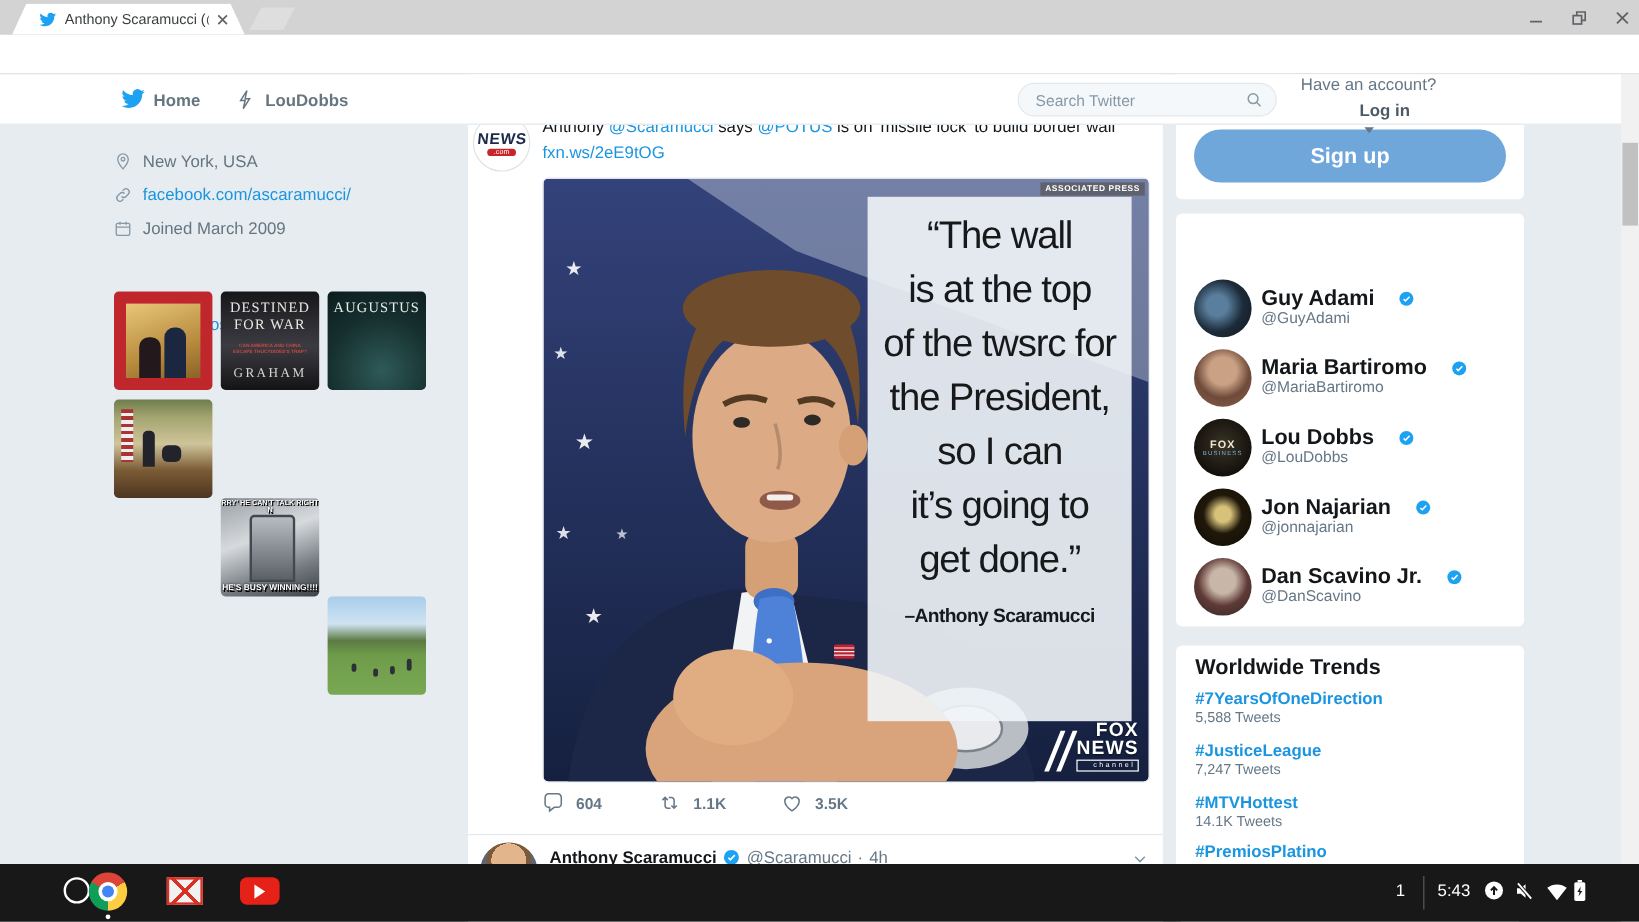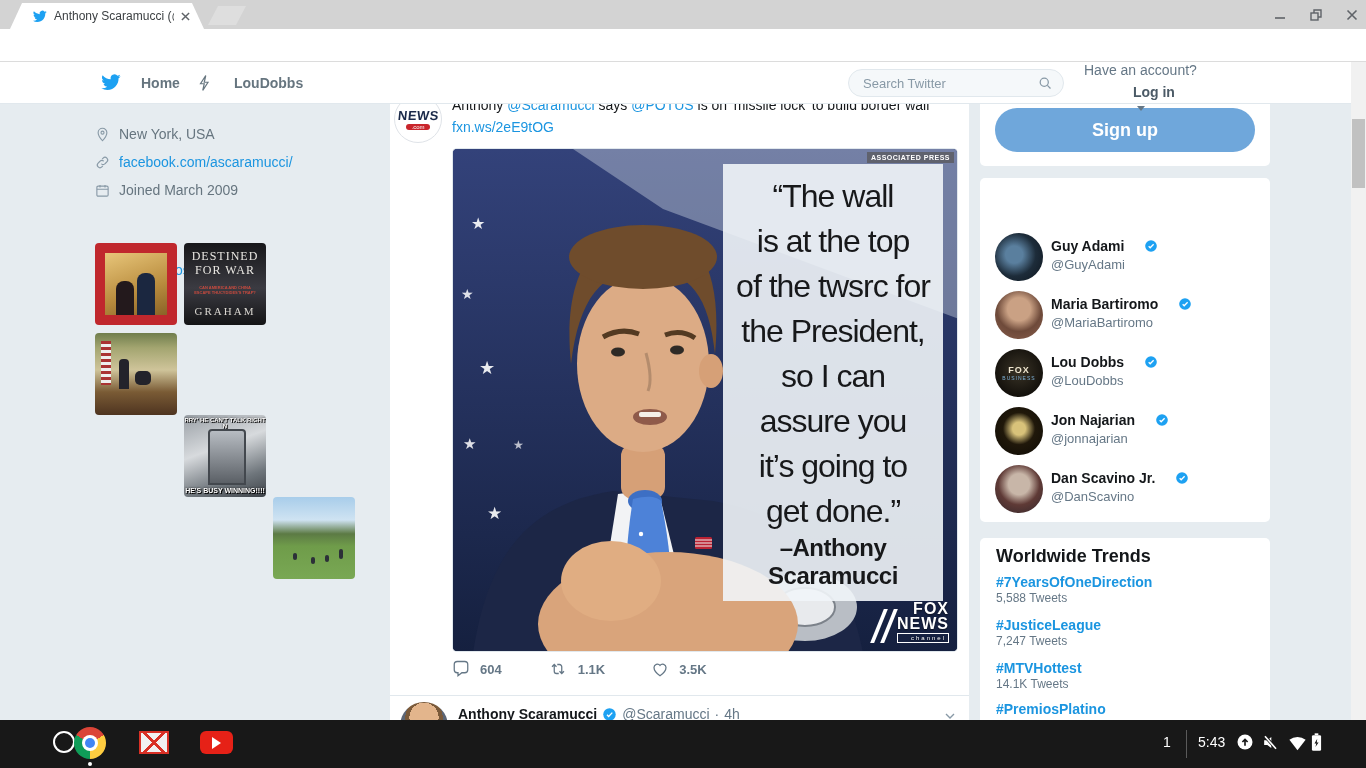--- a/index.html
+++ b/index.html
@@ -24,21 +24,21 @@
   .sec-label{color:#0b8043;font-weight:bold;margin-left:6px;}
   .url-sep{color:#c8c8c8;margin:0 8px;font-size:14px;}
   .u-scheme{color:#0b8043;}
   .u-domain{color:#202124;}
   .u-path{color:#80868b;overflow:hidden;text-overflow:clip;}
   .star-btn{margin-left:auto;color:#757575;}
   .menu-dots{left:1318px;top:37px;color:#5f6368;}
 
   
   .twheader{left:0;top:62px;width:1351px;height:42px;background:#fff;border-bottom:1px solid #e1e8ed;box-sizing:border-box;z-index:30;}
-  .nav-item{top:0;height:41px;display:flex;align-items:center;gap:20px;font-size:14px;font-weight:bold;color:#66757f;}
+  .nav-item{top:0;height:41px;display:flex;align-items:center;gap:7px;font-size:14px;font-weight:bold;color:#66757f;}
   .searchbox{left:848px;top:7px;width:216px;height:28px;background:#f5f8fa;border:1px solid #e1e8ed;border-radius:15px;
              display:flex;align-items:center;box-sizing:border-box;padding:0 10px 0 12px;}
   .searchbox input{border:0;outline:0;background:transparent;font-size:13px;color:#14171a;width:160px;font-family:"Liberation Sans",sans-serif;}
   .searchbox input::placeholder{color:#8899a6;}
   .acct{left:1084px;top:0;height:41px;display:flex;align-items:center;font-size:14px;color:#657786;gap:6px;flex-direction:column;}
   .login{font-weight:bold;color:#4b5a66;padding-left:27px;}
   .caret-down{width:0;height:0;border-left:4px solid transparent;border-right:4px solid transparent;border-top:5px solid #657786;margin-left:2px;}
 
   
   .pitem{display:flex;align-items:center;gap:9px;font-size:14px;color:#66757f;}
@@ -75,21 +75,21 @@
   .tw-avatar .c{font-size:6px;color:#fff;background:#c9252b;border-radius:6px;padding:0 5px;margin-top:1px;}
   .tweet-line1{left:62px;top:35px;width:505px;font-size:14px;color:#14171a;white-space:nowrap;}
   .mention{color:#1b95e0;}
   .tweet-link{left:62px;top:57px;font-size:14px;color:#1b95e0;}
   .tweet-image{left:62px;top:86px;width:506px;height:504px;border-radius:5px;overflow:hidden;border:1px solid #e1e8ed;box-sizing:border-box;
                background:linear-gradient(180deg,#2b3c72,#172448);}
   .ap-tag{position:absolute;right:3px;top:3px;background:rgba(90,90,95,.8);color:#fff;font-size:7px;letter-spacing:.5px;padding:2px 4px;font-weight:bold;}
   .qpanel{position:absolute;left:270px;top:15px;width:220px;height:437px;background:rgba(241,245,248,.9);
           text-align:center;color:#17181a;padding-top:10px;box-sizing:border-box;}
   .qline{font-size:32px;line-height:45px;letter-spacing:-1px;}
-  .qattr{font-size:24px;font-weight:bold;letter-spacing:-.5px;}
+  .qattr{font-size:16px;font-weight:bold;margin-top:16px;letter-spacing:-.5px;}
   .foxlogo{position:absolute;right:8px;bottom:8px;text-align:right;color:#fff;text-shadow:0 1px 2px rgba(0,0,0,.6);display:flex;align-items:flex-end;gap:4px;}
   .foxlogo .slash{width:4px;height:34px;background:#fff;transform:skewX(-22deg);margin-right:2px;}
   .foxlogo .fx{font-size:16px;font-weight:bold;line-height:15px;letter-spacing:1px;}
   .foxlogo .ch{font-size:6px;letter-spacing:2px;border:1px solid #fff;padding:1px 2px;margin-top:2px;}
   .actions{left:62px;top:598px;display:flex;align-items:center;color:#657786;font-size:13px;font-weight:bold;}
   .agroup{display:flex;align-items:center;gap:10px;margin-right:46px;}
   .divider{left:0;top:633px;width:579px;height:1px;background:#e1e8ed;}
   .nt-avatar{left:10px;top:640px;width:48px;height:48px;border-radius:50%;
              background:radial-gradient(circle at 50% 32%,#e3b58c 0 36%,#7a5a3a 36% 46%,#5b6575 46% 72%,#39404d 72%);}
   .nt-row{left:68px;top:644px;display:flex;align-items:center;gap:5px;font-size:14px;}
@@ -109,21 +109,21 @@
   .acc-row{position:absolute;left:15px;width:260px;height:48px;}
   .acc-av{position:absolute;left:0;top:0;width:48px;height:48px;border-radius:50%;overflow:hidden;
           display:flex;flex-direction:column;align-items:center;justify-content:center;}
   .av1{background:radial-gradient(circle at 40% 45%,#5a7f9e 0 22%,#1d2c3a 55%,#0d141c);}
   .av2{background:radial-gradient(circle at 50% 38%,#caa184 0 30%,#6e4a3a 58%,#8a5f4d);}
   .av3{background:radial-gradient(circle at 50% 45%,#3a3427,#14110c 70%);color:#e8c560;}
   .av3 .f{font-size:9px;font-weight:bold;color:#efe6cf;letter-spacing:1px;}
   .av3 .b{font-size:5px;color:#7fb2d8;letter-spacing:1px;}
   .av4{background:radial-gradient(circle at 50% 45%,#d8c27a 0 18%,#20180a 45%,#0d0a05);}
   .av5{background:radial-gradient(circle at 50% 40%,#c8b6a8 0 28%,#5f3a36 55%,#30262b);}
-  .acc-name{position:absolute;left:56px;top:5px;font-size:14px;font-weight:bold;color:#14171a;display:flex;align-items:center;gap:20px;white-space:nowrap;}
+  .acc-name{position:absolute;left:56px;top:5px;font-size:18px;font-weight:bold;color:#14171a;display:flex;align-items:center;gap:20px;white-space:nowrap;}
   .acc-handle{position:absolute;left:56px;top:24px;font-size:13px;color:#657786;}
   .trends-card{left:980px;top:538px;width:290px;height:230px;}
   .trend-tag{position:absolute;left:16px;font-size:14px;font-weight:bold;color:#1b95e0;white-space:nowrap;}
   .trend-count{position:absolute;left:16px;font-size:12px;color:#657786;}
 
   
   .sb-track{left:1351px;top:62px;width:15px;height:706px;background:#f1f1f1;z-index:10;}
   .sb-thumb{left:1352px;top:119px;width:13px;height:69px;background:#c1c1c1;z-index:11;}
 
   
@@ -304,20 +304,23 @@
     <div class="inner">
       <div class="fig" style="left:11px;height:34px;"></div>
       <div class="fig" style="left:32px;height:42px;background:#1b2740;"></div>
     </div>
   </div>
   <div class="thumb th-book" style="left:184px;top:243px;">
     <div class="t">DESTINED</div>
     <div class="t">FOR WAR</div>
     <div class="s">CAN AMERICA AND CHINA ESCAPE THUCYDIDES'S TRAP?</div>
     <div class="a">GRAHAM</div>
+  </div>
+  <div class="thumb th-aug" style="left:273px;top:243px;">
+    <span>AUGUSTUS</span>
   </div>
   <div class="thumb th-oval" style="left:95px;top:333px;">
     <div class="flag"></div>
     <div class="fig" style="left:24px;top:26px;width:10px;height:30px;border-radius:4px 4px 0 0;"></div>
     <div class="fig" style="left:40px;top:38px;width:16px;height:14px;border-radius:5px;"></div>
   </div>
   <div class="thumb th-meme" style="left:184px;top:333px;">
     <div class="chair"></div>
     <div class="mt">RRY' HE CAN'T TALK RIGHT N</div>
     <div class="mb">HE'S BUSY WINNING!!!!</div>
@@ -383,21 +386,20 @@
         <ellipse cx="215" cy="475" rx="130" ry="72" fill="#d9a47b"></ellipse>
         <ellipse cx="158" cy="432" rx="50" ry="40" fill="#e0ad82"></ellipse>
       </svg>
       <div class="ap-tag">ASSOCIATED PRESS</div>
       <div class="qpanel">
         <div class="qline">“The wall</div>
         <div class="qline">is at the top</div>
         <div class="qline">of the twsrc for</div>
         <div class="qline">the President,</div>
         <div class="qline">so I can</div>
-        <div class="qline">assure you</div>
         <div class="qline">it’s going to</div>
         <div class="qline">get done.”</div>
         <div class="qattr">–Anthony Scaramucci</div>
       </div>
       <div class="foxlogo">
         <div class="slash"></div>
         <div class="slash"></div>
         <div>
           <div class="fx">FOX</div>
           <div class="fx">NEWS</div>

